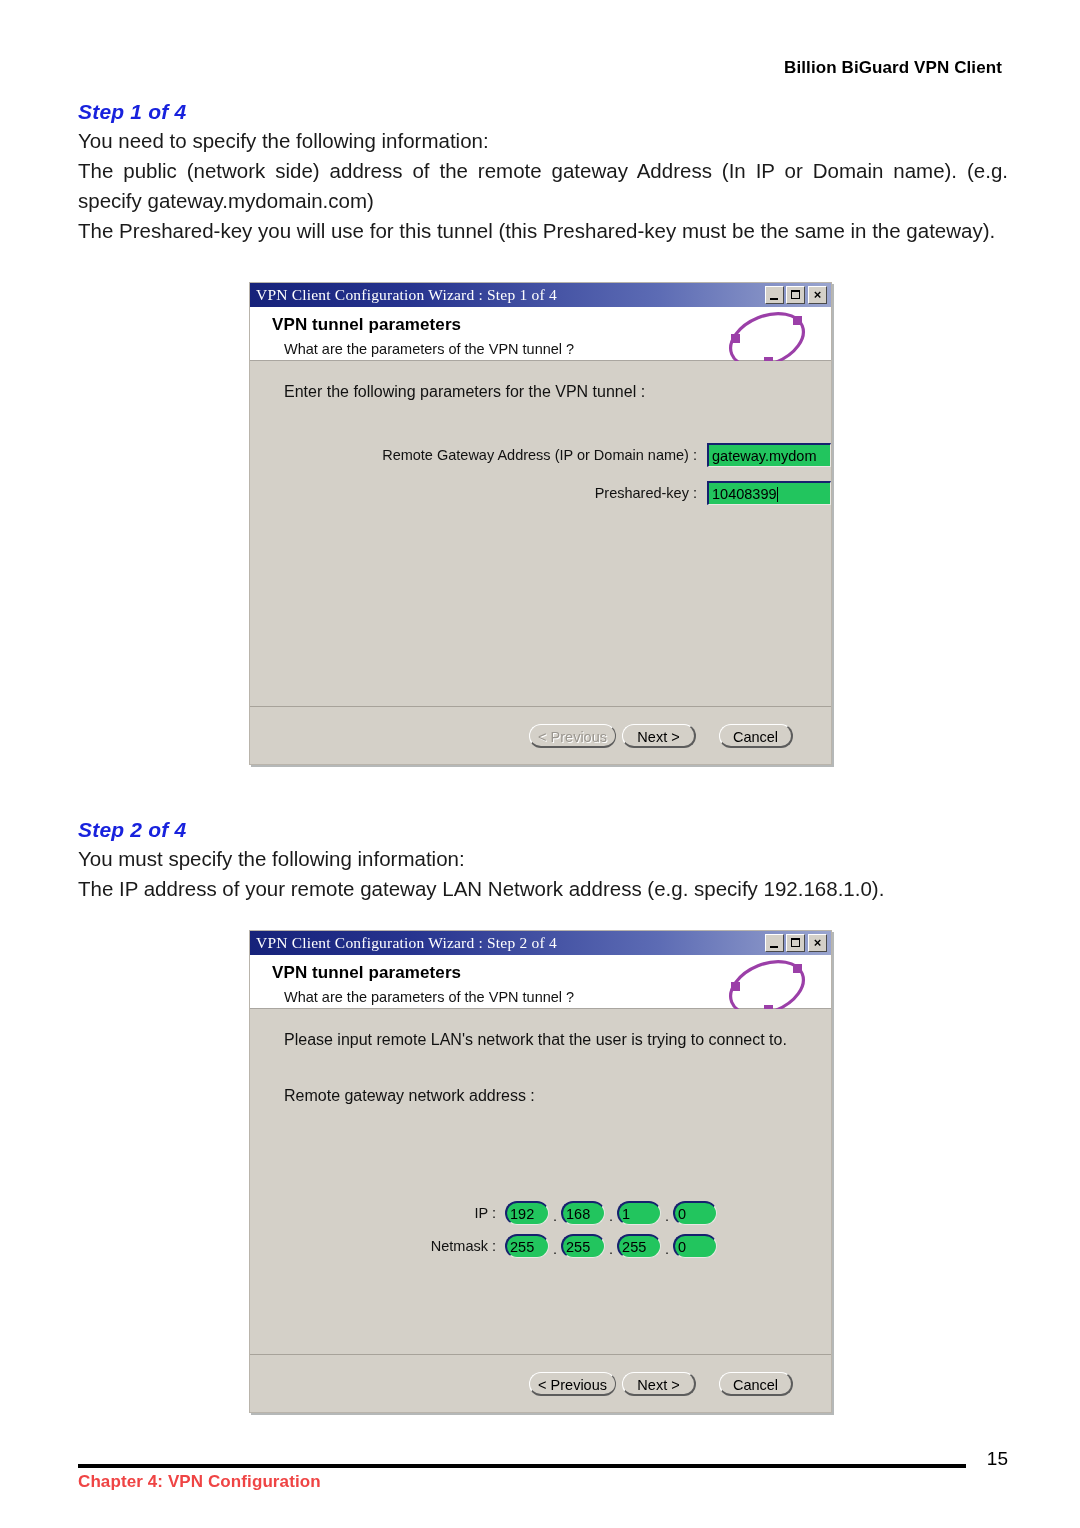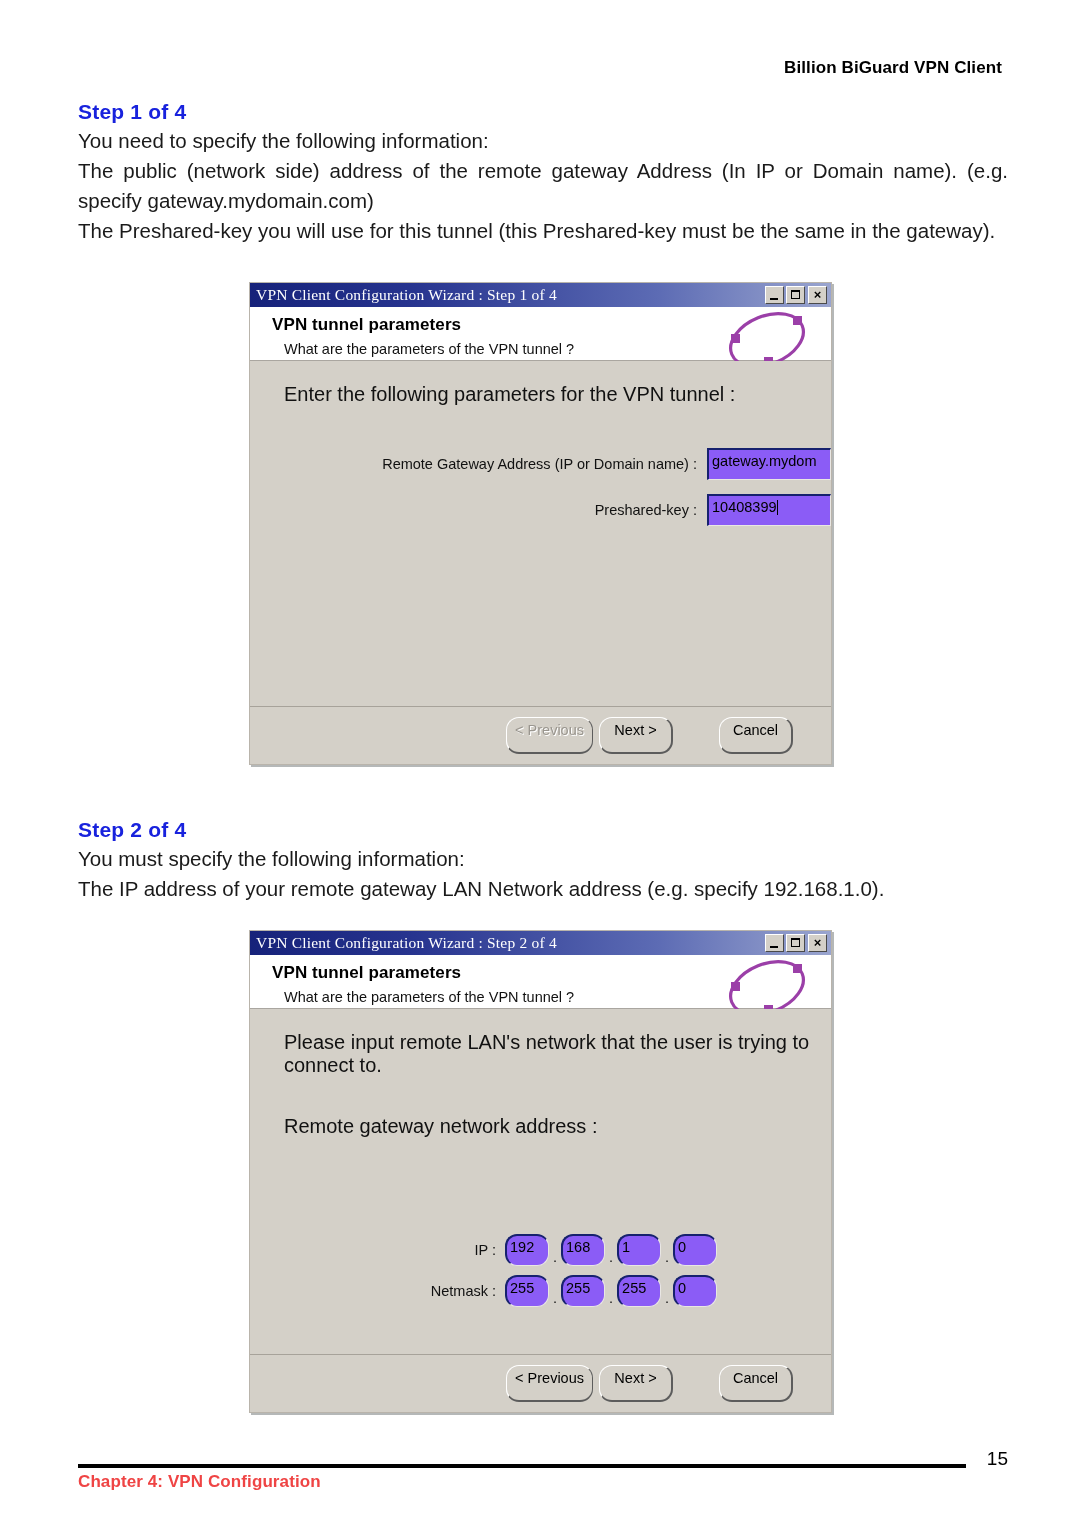--- a/index.html
+++ b/index.html
@@ -33,20 +33,21 @@
     left: 78px;
     right: 72px;
     top: 100px;
   }
   .step-heading {
     color: #1822dd;
     font-weight: bold;
     font-size: 21px;
     margin: 0 0 2px 0;
     letter-spacing: 0.2px;
+    font-style: italic;
   }
   .para {
     font-size: 20.5px;
     line-height: 30px;
     margin: 0;
     text-align: justify;
     color: #1a1a1a;
   }
   .para.nojust { text-align: left; }
 
@@ -135,21 +136,21 @@
   }
 
   .dlg-body {
     background: #d4d0c8;
     position: relative;
     height: 345px;
     box-sizing: border-box;
     padding: 22px 0 0 0;
   }
   .body-intro {
-    font-size: 20px;
+    font-size: 16px;
     padding-left: 34px;
     color: #111;
     margin: 0 0 8px 0;
   }
 
   .field-rows {
     margin-top: 42px;
   }
   .field-row {
     display: flex;
@@ -157,30 +158,30 @@
     justify-content: flex-end;
     margin-bottom: 14px;
   }
   .field-label {
     font-size: 14.5px;
     color: #111;
     margin-right: 10px;
     white-space: nowrap;
   }
   .txtbox {
-    background: #8b5cf6;
+    background: #22c55e;
     border-top: 2px solid #16216e;
     border-left: 2px solid #16216e;
     border-right: 1px solid #e9e7e3;
     border-bottom: 1px solid #e9e7e3;
     font-size: 14.5px;
     font-family: "Liberation Sans", sans-serif;
     padding: 2px 1px 2px 3px;
     box-sizing: border-box;
-    height: 32px;
+    height: 24px;
     line-height: 19px;
     white-space: nowrap;
     overflow: hidden;
     color: #000;
   }
   .txtbox.wide { width: 124px; }
   .caret {
     display: inline-block;
     width: 1px;
     height: 15px;
@@ -231,33 +232,33 @@
   }
   .btn {
     background: #d4d0c8;
     border-top: 1px solid #ffffff;
     border-left: 1px solid #ffffff;
     border-right: 2px solid #5c5c5c;
     border-bottom: 2px solid #5c5c5c;
     font-family: "Liberation Sans", sans-serif;
     font-size: 14.5px;
     color: #000;
-    height: 37px;
+    height: 24px;
     min-width: 74px;
     padding: 0 8px;
     box-sizing: border-box;
     text-align: center;
     line-height: 24px;
     white-space: nowrap;
     border-radius: 13px;
   }
   .btn.disabled { color: #9a968f; text-shadow: 1px 1px 0 #ffffff; }
   .btn.prev { border-right-width: 1px; border-right-color: #5c5c5c; }
   .btn.next { margin-left: 6px; }
-  .btn.cancel { margin-left: 46px; }
+  .btn.cancel { margin-left: 23px; }
 
   
   .page-footer { position: absolute; left: 78px; right: 72px; bottom: 36px; }
   .footer-rule {
     height: 4px;
     background: #000;
     width: calc(100% - 42px);
     margin-bottom: 4px;
   }
   .footer-pageno {

